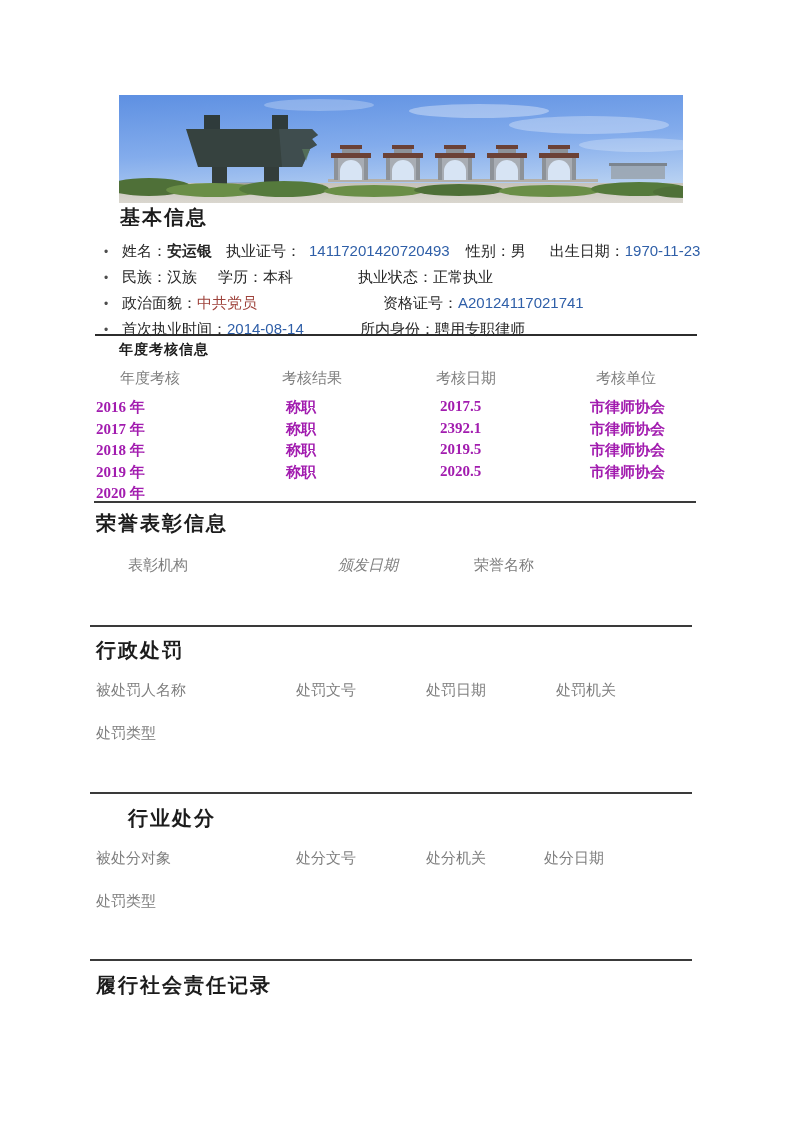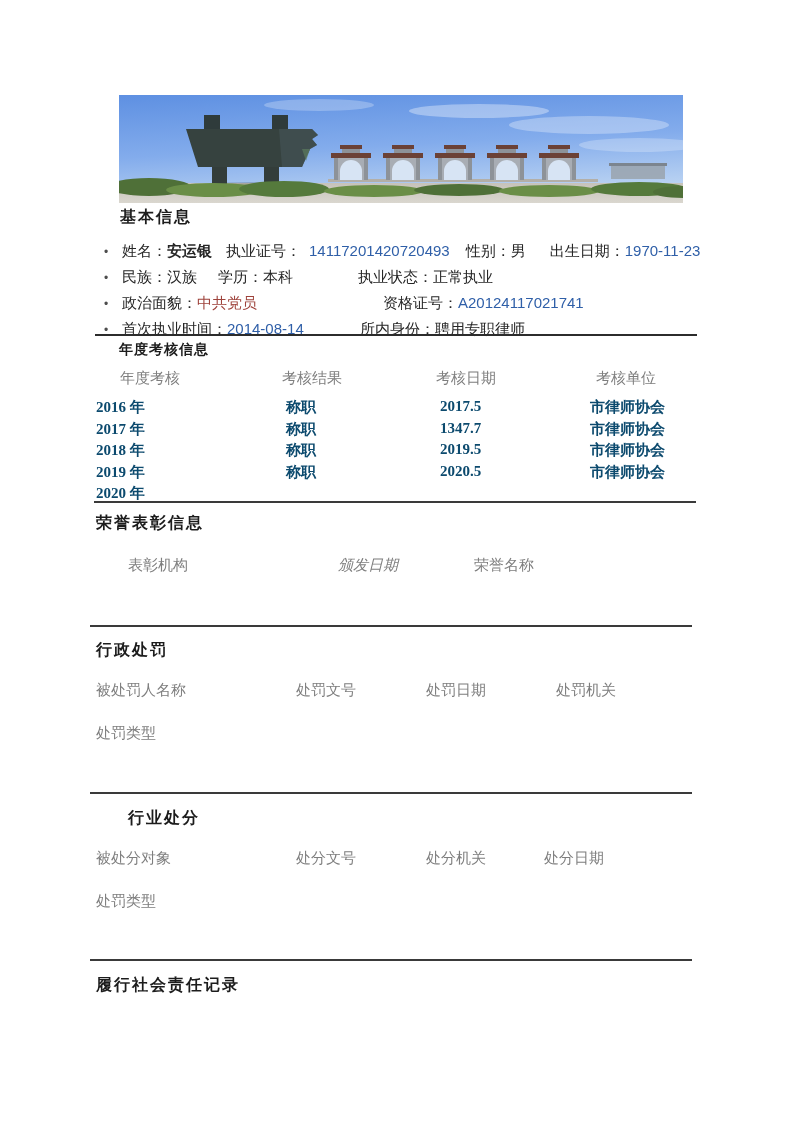--- a/index.html
+++ b/index.html
@@ -2,30 +2,30 @@
 <html><head>
 <meta charset="utf-8">
 <style>
   html,body{margin:0;padding:0;}
   body{
     width:793px;height:1122px;background:#ffffff;position:relative;
     font-family:"Liberation Sans", sans-serif;color:#262626;overflow:hidden;
   }
   .abs{position:absolute;}
   .photo{left:119px;top:95px;width:564px;height:108px;overflow:hidden;}
-  .h1{font-size:16px;font-weight:700;color:#1c1c1c;letter-spacing:2px;line-height:24px;}
+  .h1{font-size:20px;font-weight:700;color:#1c1c1c;letter-spacing:2px;line-height:24px;}
   .h2{font-size:14px;font-weight:700;color:#1c1c1c;letter-spacing:1px;}
   .bullet-row{left:122px;width:575px;font-size:15px;line-height:20px;color:#262626;white-space:nowrap;}
   .dot{position:absolute;left:-18px;top:1px;font-size:12px;color:#4d4d4d;}
   .lbl{color:#262626;}
   .bold{font-weight:700;margin-top:19px;}
   .blue{color:#2f5fa8;}
   .red{color:#9e423b;}
   .grayhead{font-size:15px;color:#7e7e7e;white-space:nowrap;}
-  .trow{font-family:"Liberation Serif", serif;font-weight:700;font-size:15px;color:#0c4a6e;white-space:nowrap;}
+  .trow{font-family:"Liberation Serif", serif;font-weight:700;font-size:15px;color:#a21caf;white-space:nowrap;}
   .rule{height:2px;background:#3a3a3a;left:95px;width:602px;}
   .cell{position:absolute;top:0;}
 </style>
 </head>
 <body>
 
 <div class="abs photo">
   <svg width="564" height="108" viewBox="0 0 564 108">
     <defs>
       <linearGradient id="sky" x1="0" y1="0" x2="0.25" y2="1">
@@ -156,21 +156,21 @@
 
 <div class="abs trow" style="top:398px;left:0;width:793px;height:21px;">
   <span class="cell" style="left:96px;">2016 年</span>
   <span class="cell" style="left:286px;">称职</span>
   <span class="cell" style="left:440px;">2017.5</span>
   <span class="cell" style="left:590px;">市律师协会</span>
 </div>
 <div class="abs trow" style="top:420px;left:0;width:793px;height:21px;">
   <span class="cell" style="left:96px;">2017 年</span>
   <span class="cell" style="left:286px;">称职</span>
-  <span class="cell" style="left:440px;">1347.7</span>
+  <span class="cell" style="left:440px;">2392.1</span>
   <span class="cell" style="left:590px;">市律师协会</span>
 </div>
 <div class="abs trow" style="top:441px;left:0;width:657px;height:21px;">
   <span class="cell" style="left:96px;">2018 年</span>
   <span class="cell" style="left:286px;">称职</span>
   <span class="cell" style="left:440px;">2019.5</span>
   <span class="cell" style="left:590px;">市律师协会</span>
 </div>
 <div class="abs trow" style="top:463px;left:0;width:761px;height:21px;">
   <span class="cell" style="left:96px;">2019 年</span>

